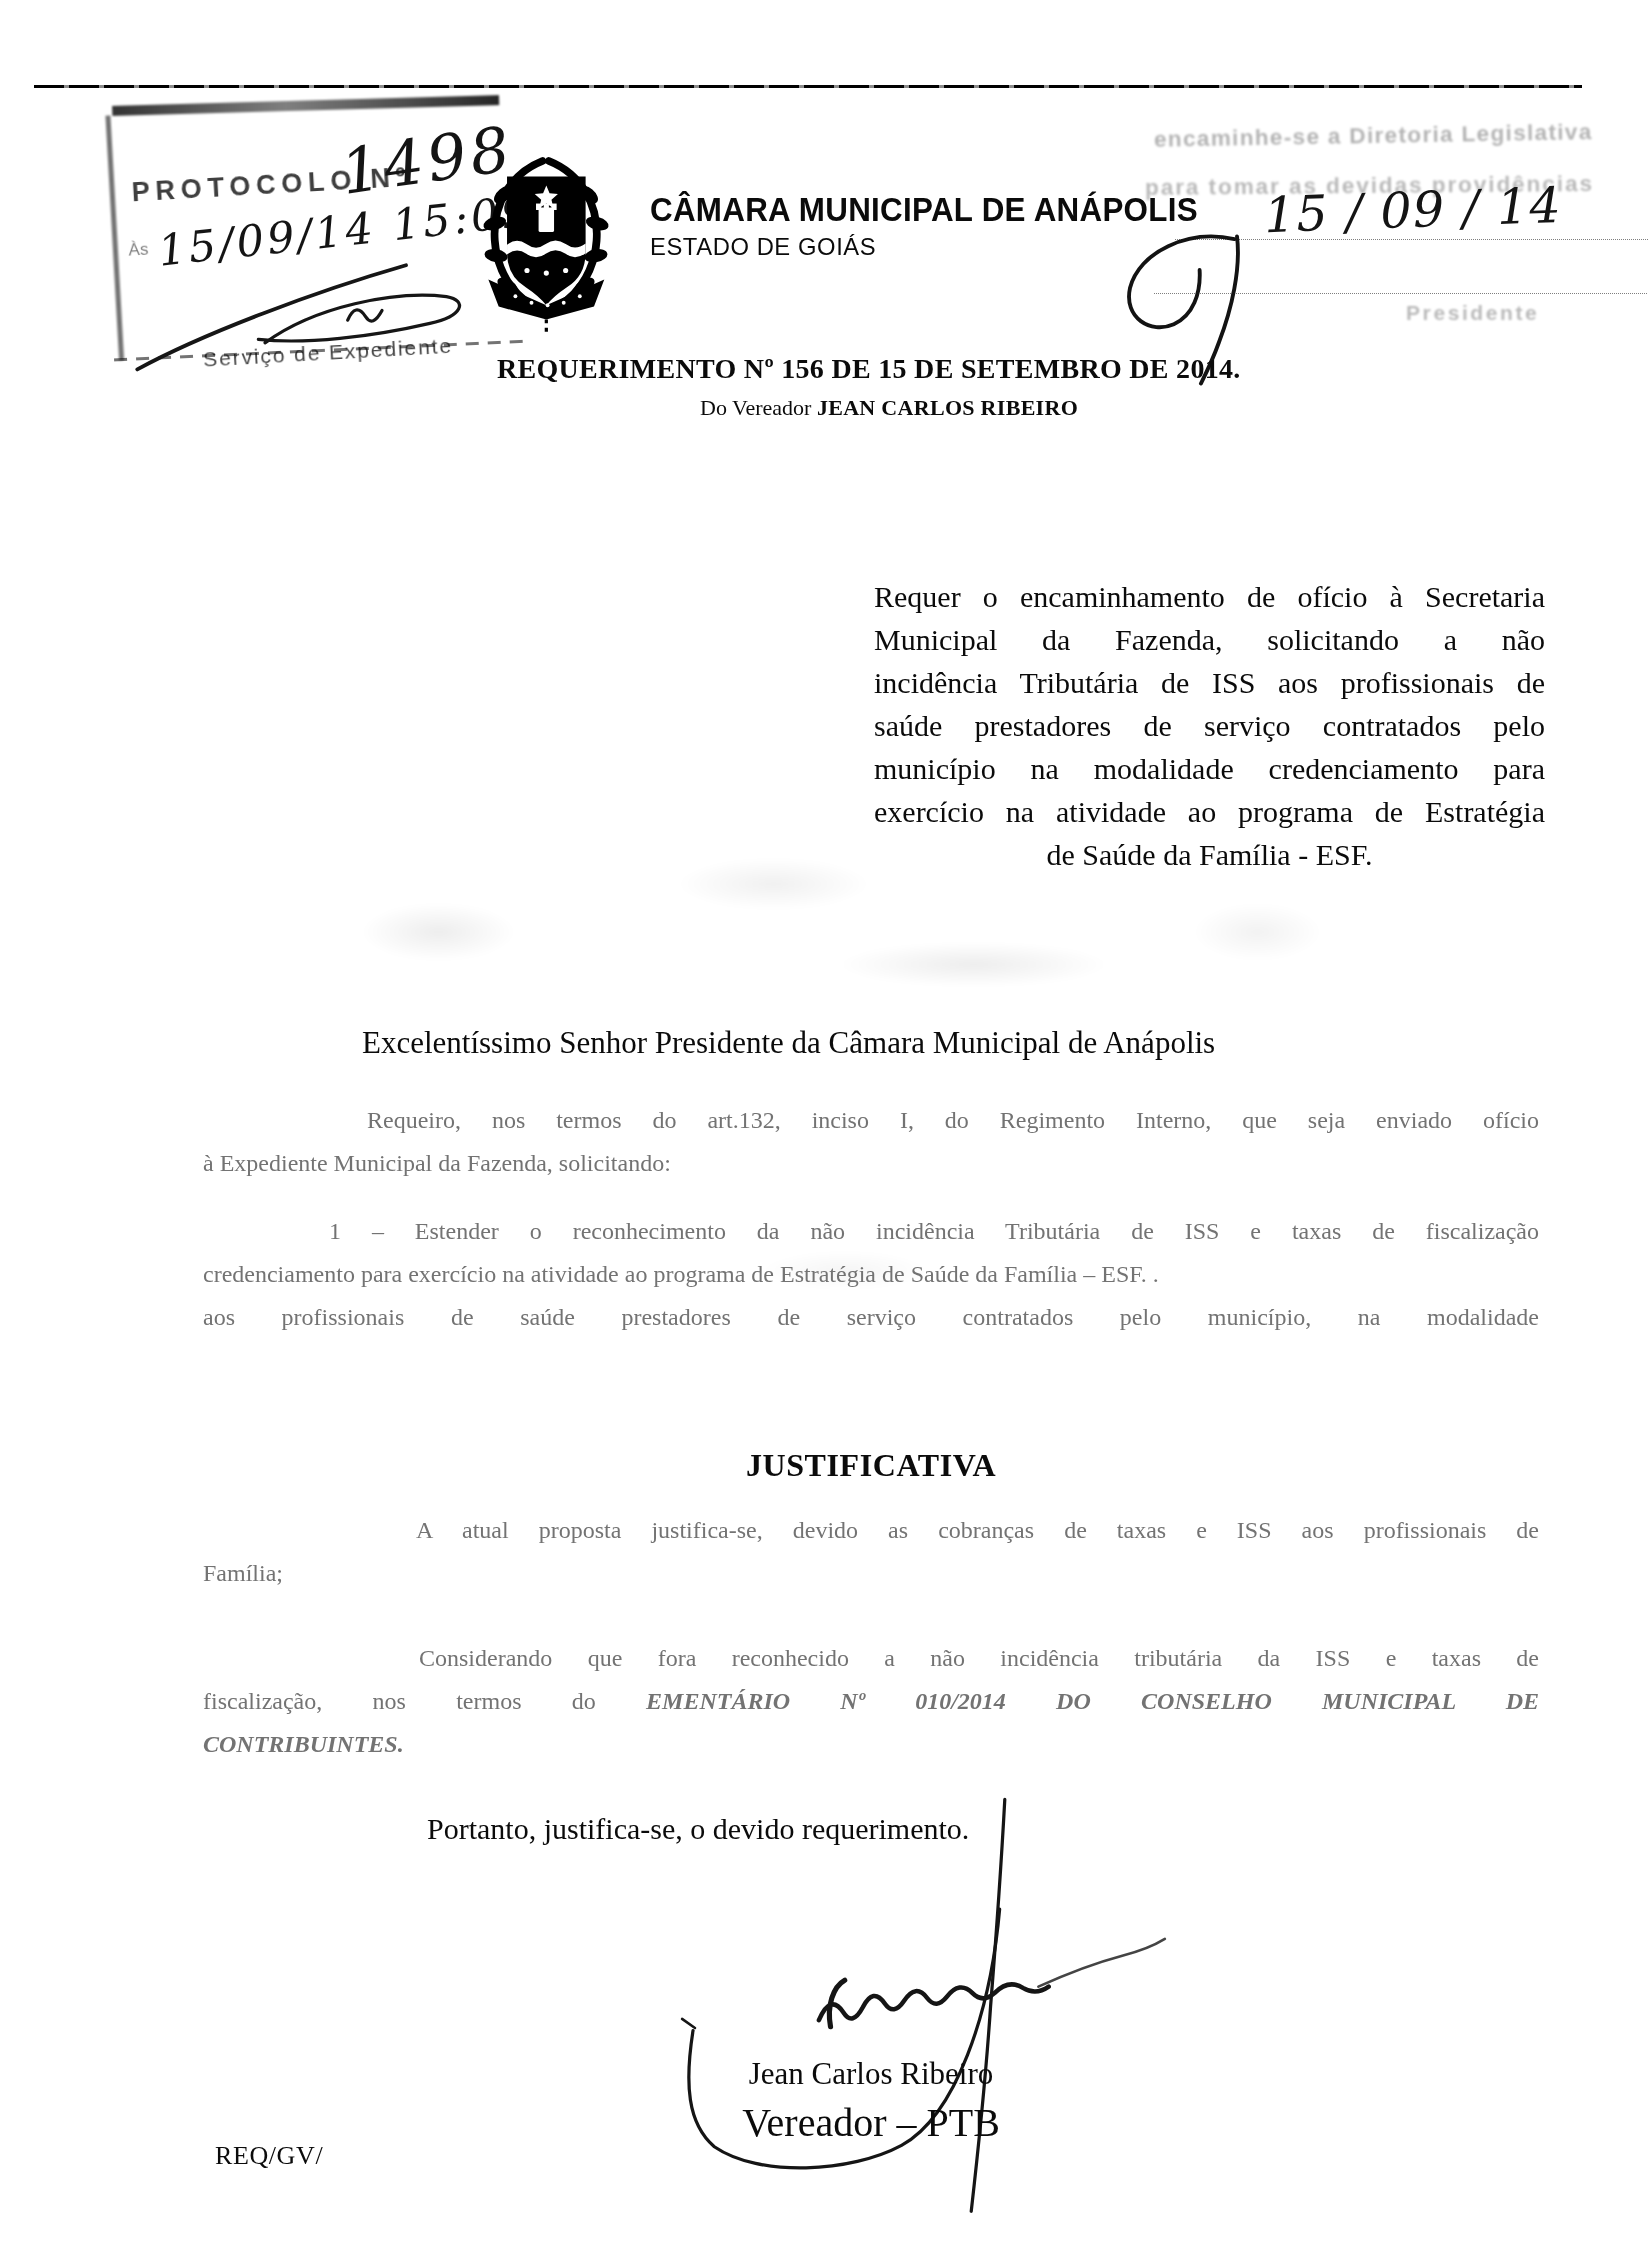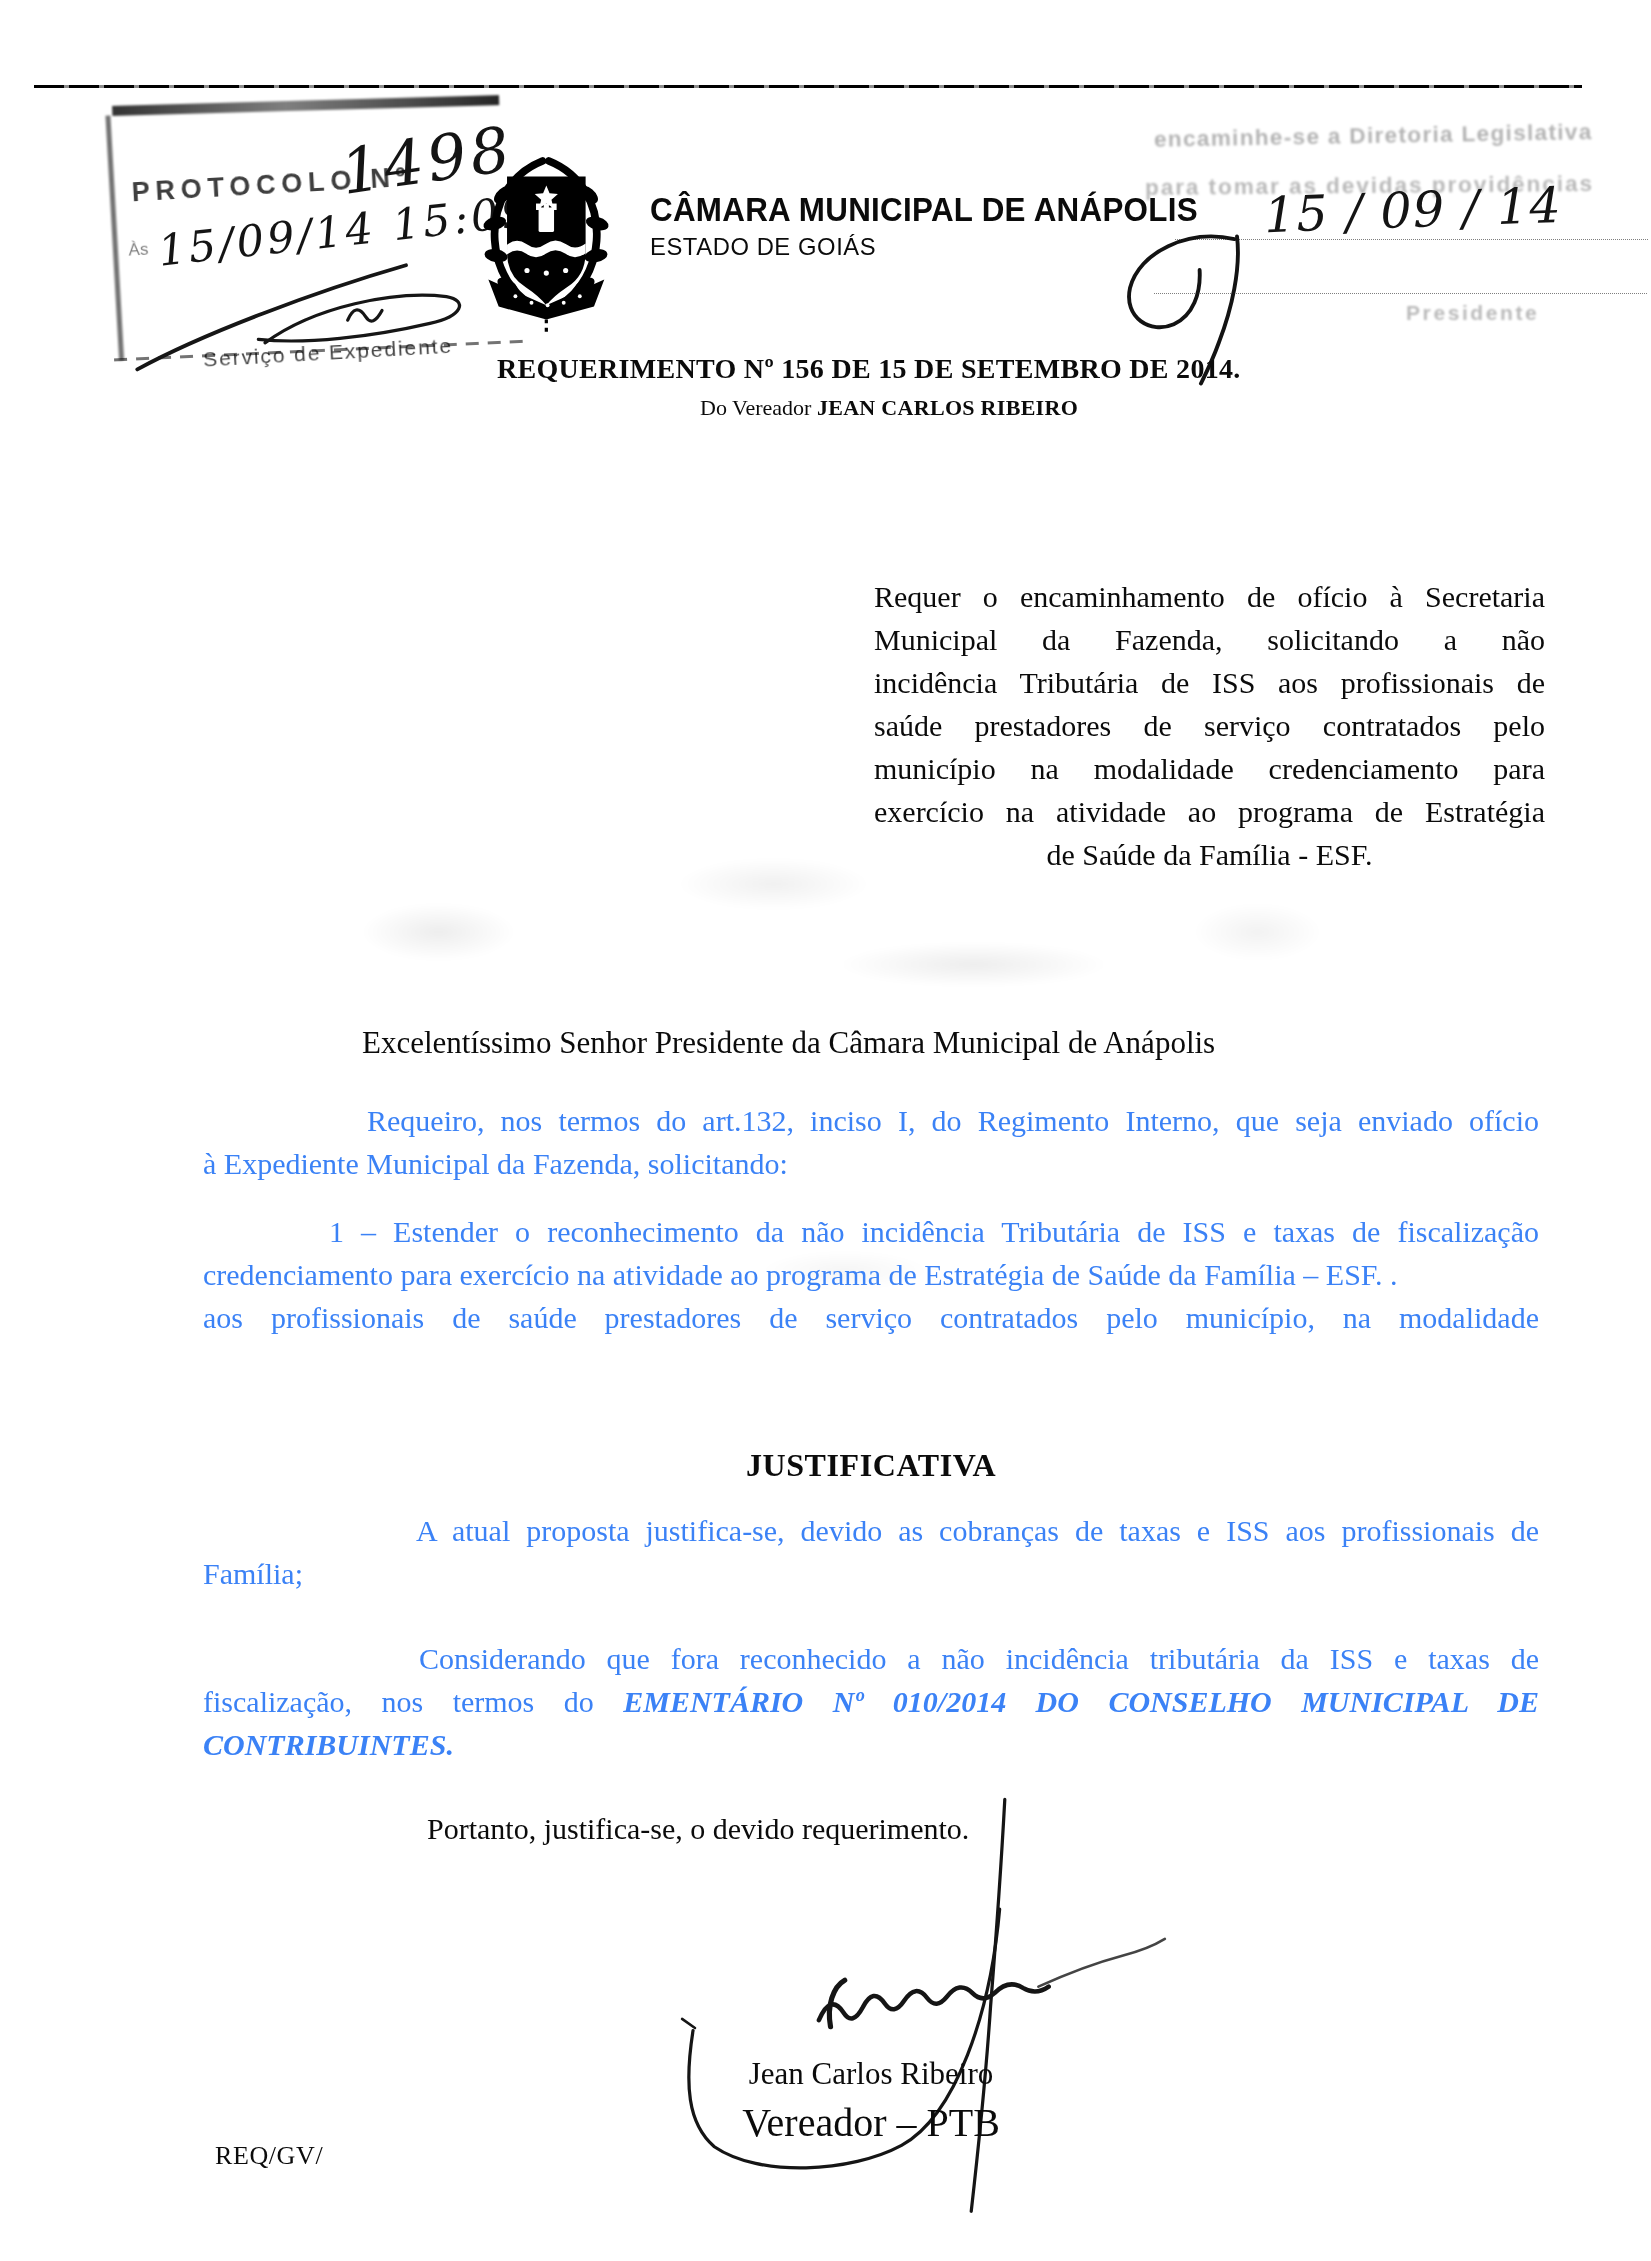--- a/index.html
+++ b/index.html
@@ -5,21 +5,21 @@
   html,body{margin:0;padding:0;background:#e8e8e8;}
   .page{position:relative;width:1651px;height:2261px;background:#ffffff;overflow:hidden;
         font-family:"Liberation Serif",serif;color:#0b0b0b;}
   .abs{position:absolute;}
   .sans{font-family:"Liberation Sans",sans-serif;}
   .serif{font-family:"Liberation Serif",serif;}
   .hand{font-family:"DejaVu Serif",serif;font-style:italic;color:#141414;}
   .nowrap{white-space:nowrap;}
   
   .col{left:203px;width:1336px;}
-  .bl{font-size:30px;line-height:43px;color:#3b82f6;}
+  .bl{font-size:24px;line-height:43px;color:#737373;}
   .jline{white-space:nowrap;text-align:justify;text-align-last:justify;-moz-text-align-last:justify;text-justify:inter-word;}
   .lline{text-align:left;white-space:nowrap;}
   .blockq{left:874px;width:671px;}
   .blq{font-size:30px;line-height:43px;text-align:center;}
   .em-bi{font-weight:bold;font-style:italic;}
   
   .toprule{left:34px;top:85px;width:1548px;height:2.6px;
     background:repeating-linear-gradient(90deg,#000 0 30px,rgba(0,0,0,.45) 30px 35px);}
   
   .stampbox{left:100px;top:108px;width:403px;height:277px;transform:rotate(-3.2deg);transform-origin:top left;}

